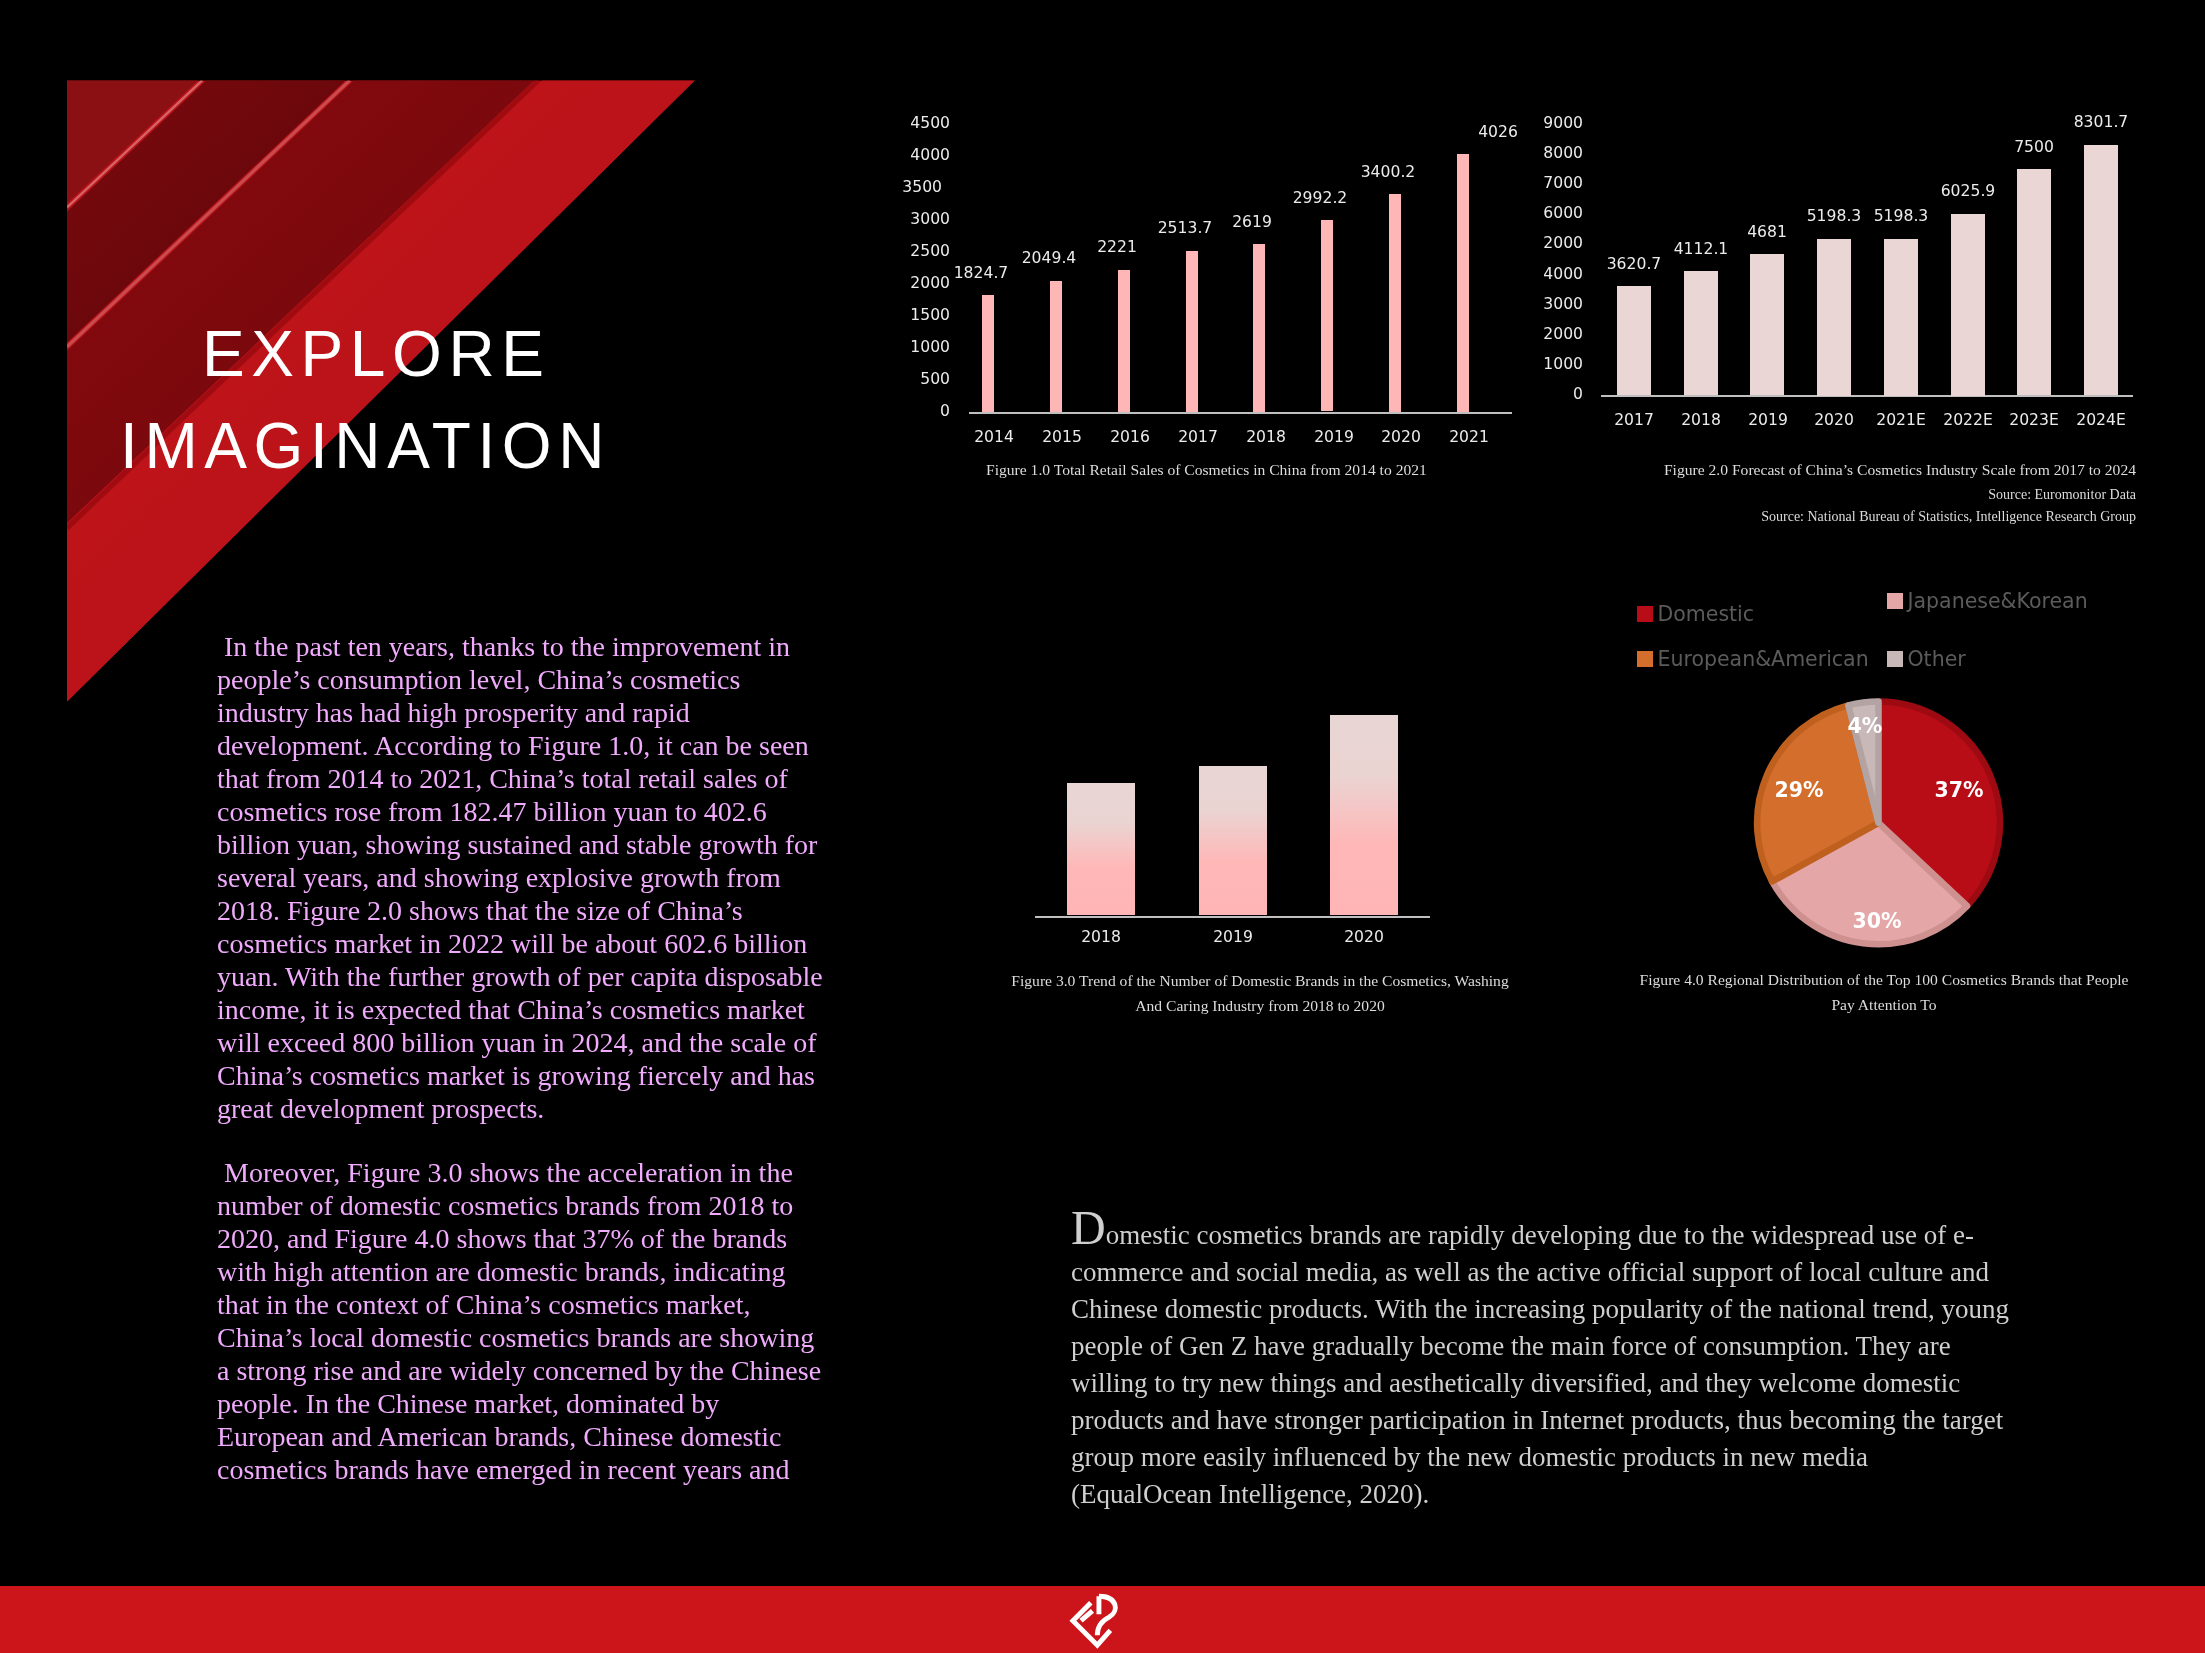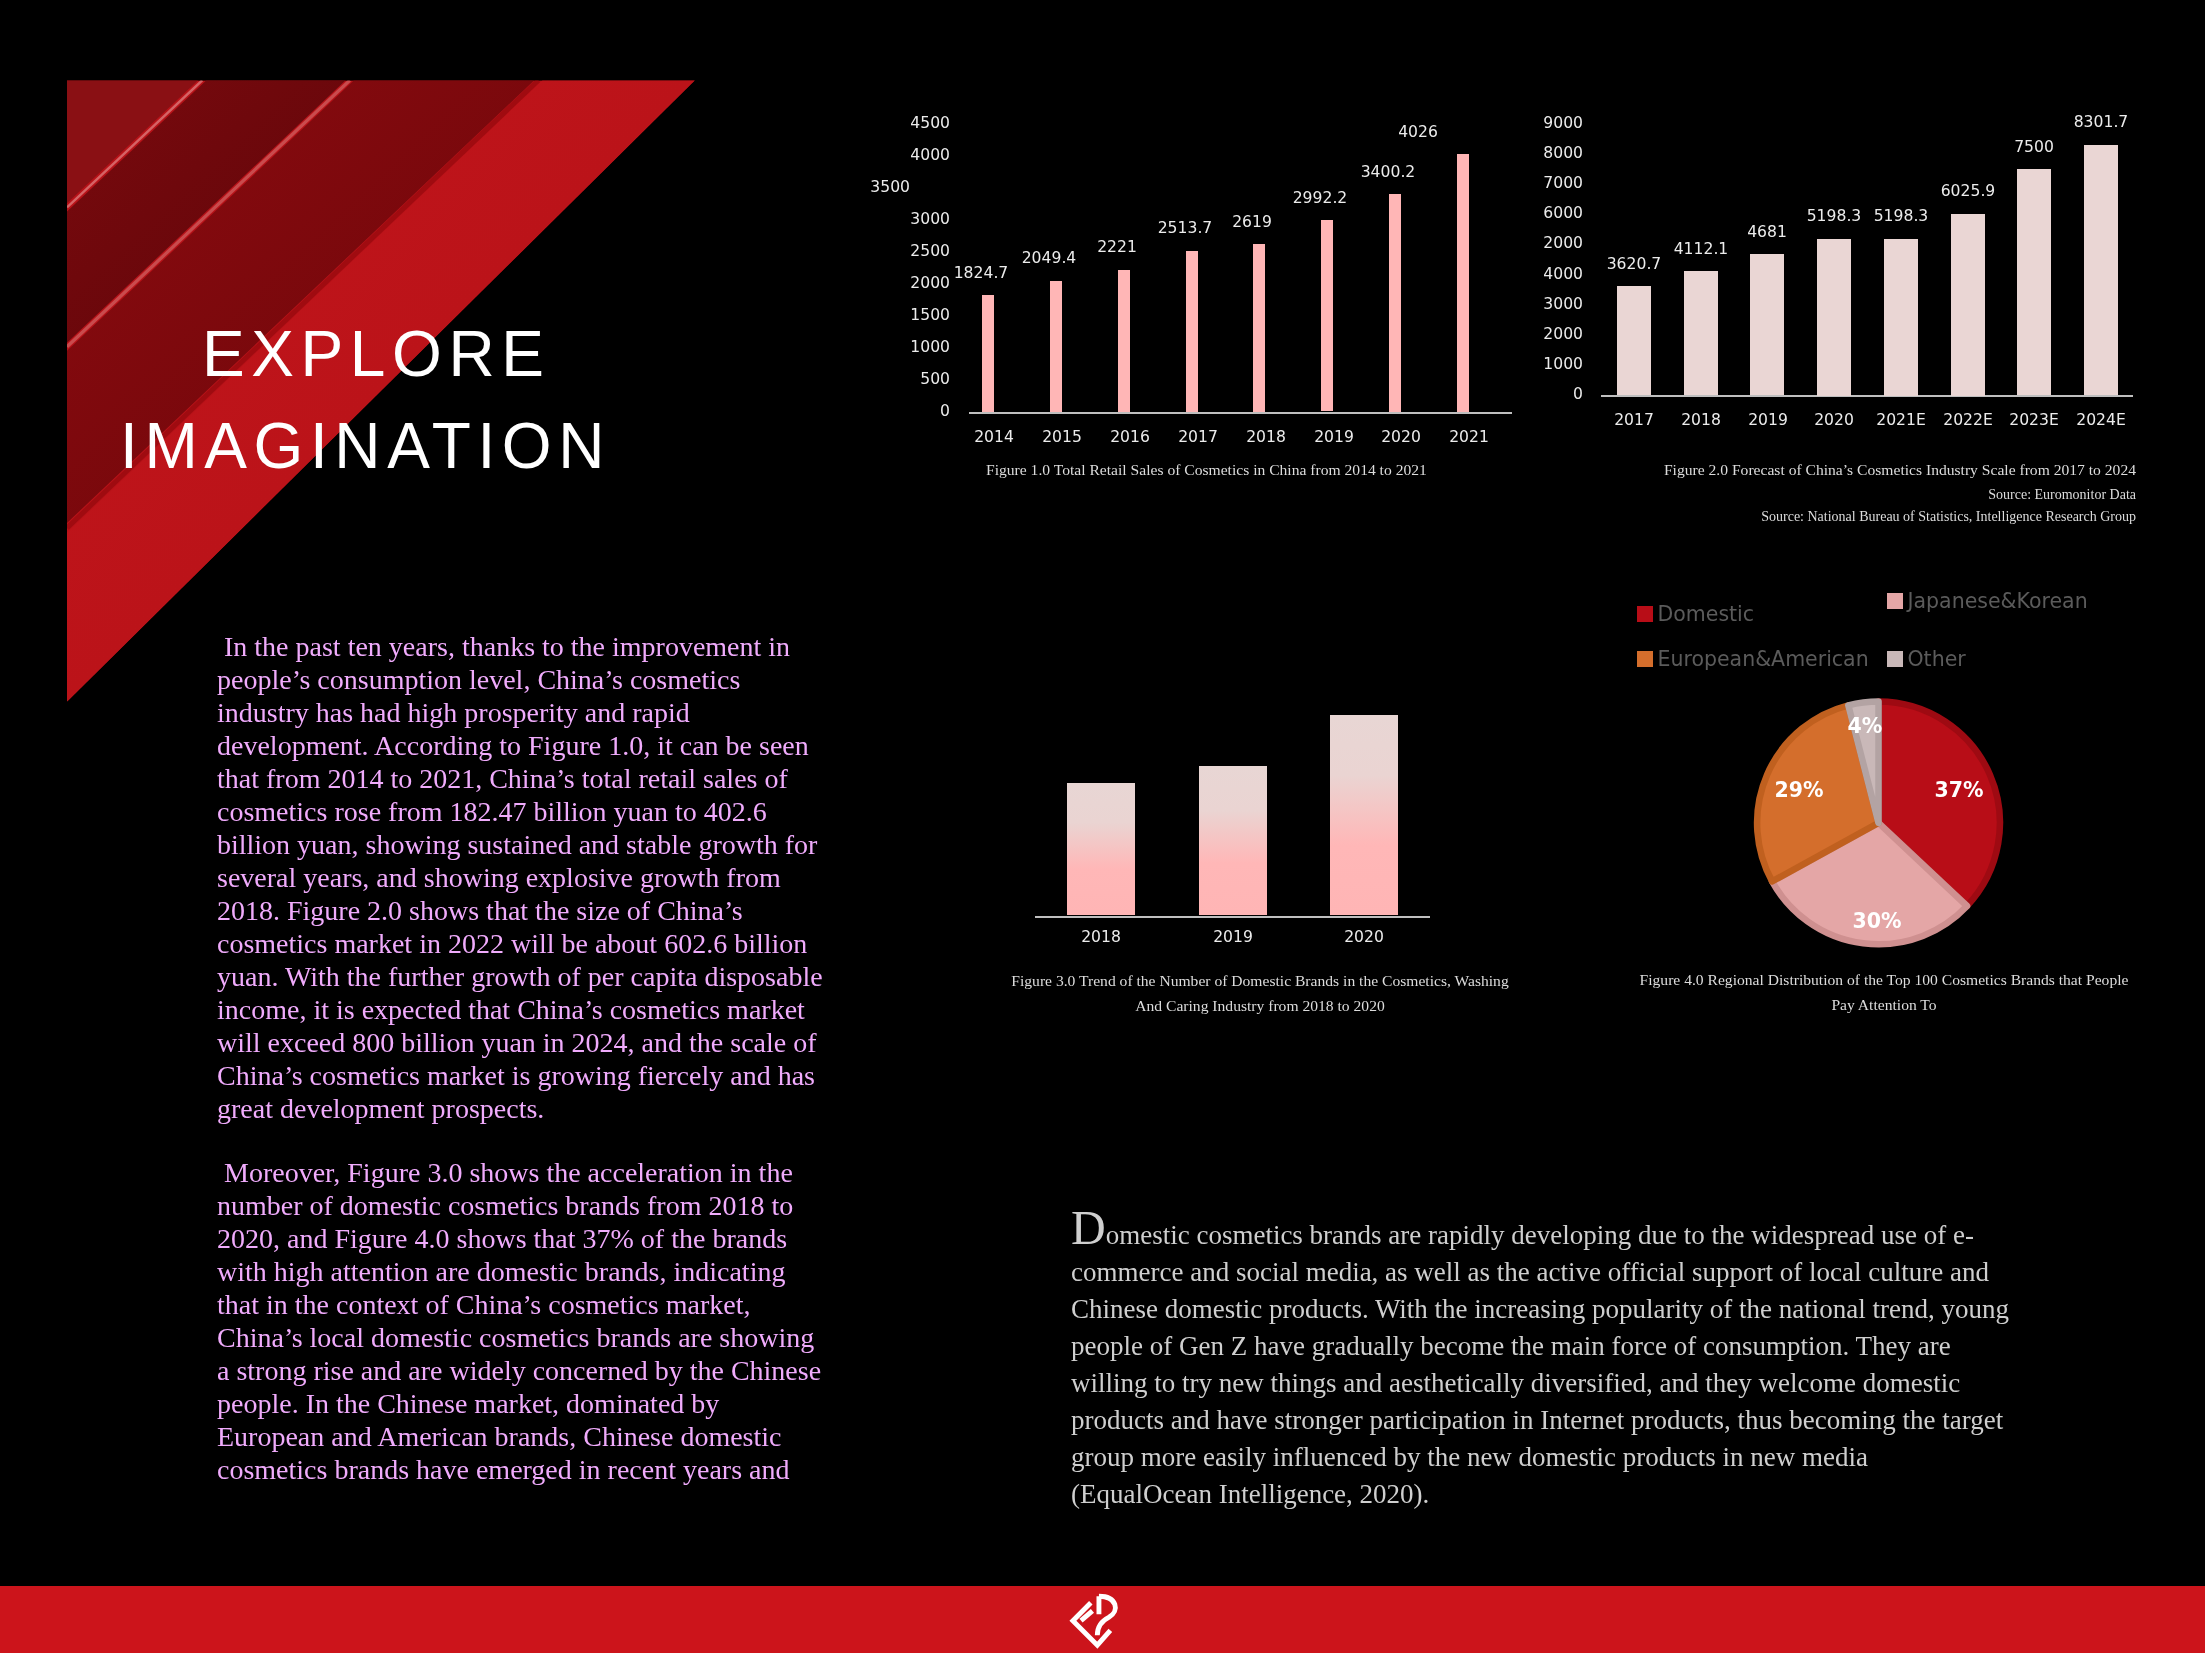--- a/index.html
+++ b/index.html
@@ -101,21 +101,21 @@
   <div style="white-space:nowrap;">people of Gen Z have gradually become the main force of consumption. They are</div>
   <div style="white-space:nowrap;">willing to try new things and aesthetically diversified, and they welcome domestic</div>
   <div style="white-space:nowrap;">products and have stronger participation in Internet products, thus becoming the target</div>
   <div style="white-space:nowrap;">group more easily influenced by the new domestic products in new media</div>
   <div style="white-space:nowrap;">(EqualOcean Intelligence, 2020).</div>
 </div>
 
 <div id="chart1" class="chart" style="left:0;top:0;">
     <div class="ytick" style="left:884px;top:116px;">4500</div>
     <div class="ytick" style="left:884px;top:148px;">4000</div>
-    <div class="ytick" style="left:844px;top:180px;">3500</div>
+    <div class="ytick" style="left:876px;top:180px;">3500</div>
     <div class="ytick" style="left:884px;top:212px;">3000</div>
     <div class="ytick" style="left:884px;top:244px;">2500</div>
     <div class="ytick" style="left:884px;top:276px;">2000</div>
     <div class="ytick" style="left:884px;top:308px;">1500</div>
     <div class="ytick" style="left:884px;top:340px;">1000</div>
     <div class="ytick" style="left:884px;top:372px;">500</div>
     <div class="ytick" style="left:884px;top:404px;">0</div>
     <div class="axis" style="left:969px;top:412px;width:543px;"></div>
     <div class="bar" style="left:982px;top:295px;width:11.5px;height:117px;background:#ffb6b6;"></div>
     <div class="vlabel" style="left:932px;top:266px;">1824.7</div>
@@ -132,21 +132,21 @@
     <div class="bar" style="left:1253px;top:244px;width:11.5px;height:168px;background:#ffb6b6;"></div>
     <div class="vlabel" style="left:1203px;top:215px;">2619</div>
     <div class="xtick" style="left:1225px;top:430px;">2018</div>
     <div class="bar" style="left:1321px;top:220px;width:11.5px;height:191px;background:#ffb6b6;"></div>
     <div class="vlabel" style="left:1271px;top:191px;">2992.2</div>
     <div class="xtick" style="left:1293px;top:430px;">2019</div>
     <div class="bar" style="left:1389px;top:194px;width:11.5px;height:218px;background:#ffb6b6;"></div>
     <div class="vlabel" style="left:1339px;top:165px;">3400.2</div>
     <div class="xtick" style="left:1360px;top:430px;">2020</div>
     <div class="bar" style="left:1457px;top:154px;width:11.5px;height:258px;background:#ffb6b6;"></div>
-    <div class="vlabel" style="left:1369px;top:125px;">4026</div>
+    <div class="vlabel" style="left:1449px;top:125px;">4026</div>
     <div class="xtick" style="left:1428px;top:430px;">2021</div>
   </div>
 
 <div id="chart2" class="chart" style="left:0;top:0;">
     <div class="ytick" style="left:1517px;top:116px;">9000</div>
     <div class="ytick" style="left:1517px;top:146px;">8000</div>
     <div class="ytick" style="left:1517px;top:176px;">7000</div>
     <div class="ytick" style="left:1517px;top:206px;">6000</div>
     <div class="ytick" style="left:1517px;top:236px;">2000</div>
     <div class="ytick" style="left:1517px;top:267px;">4000</div>

